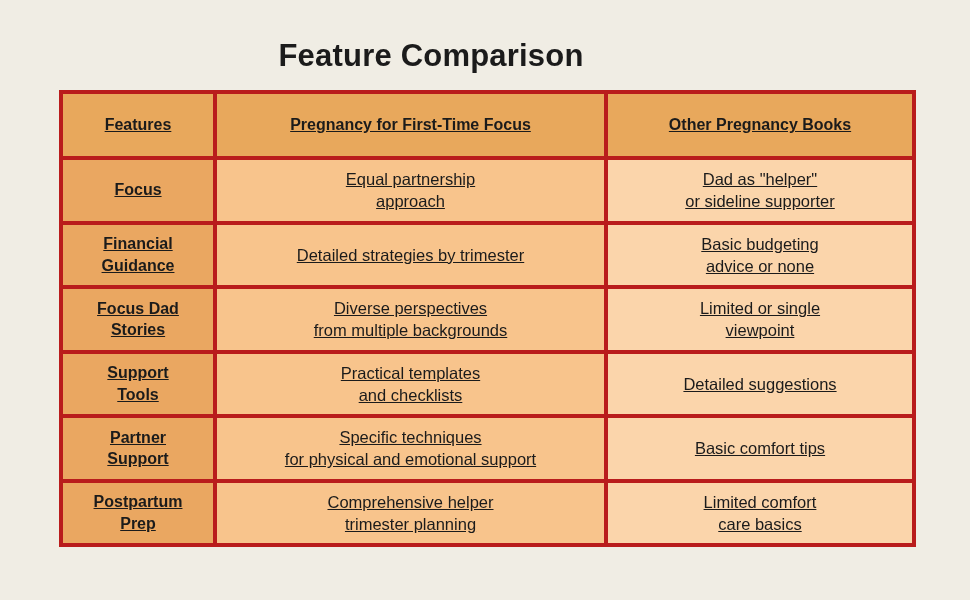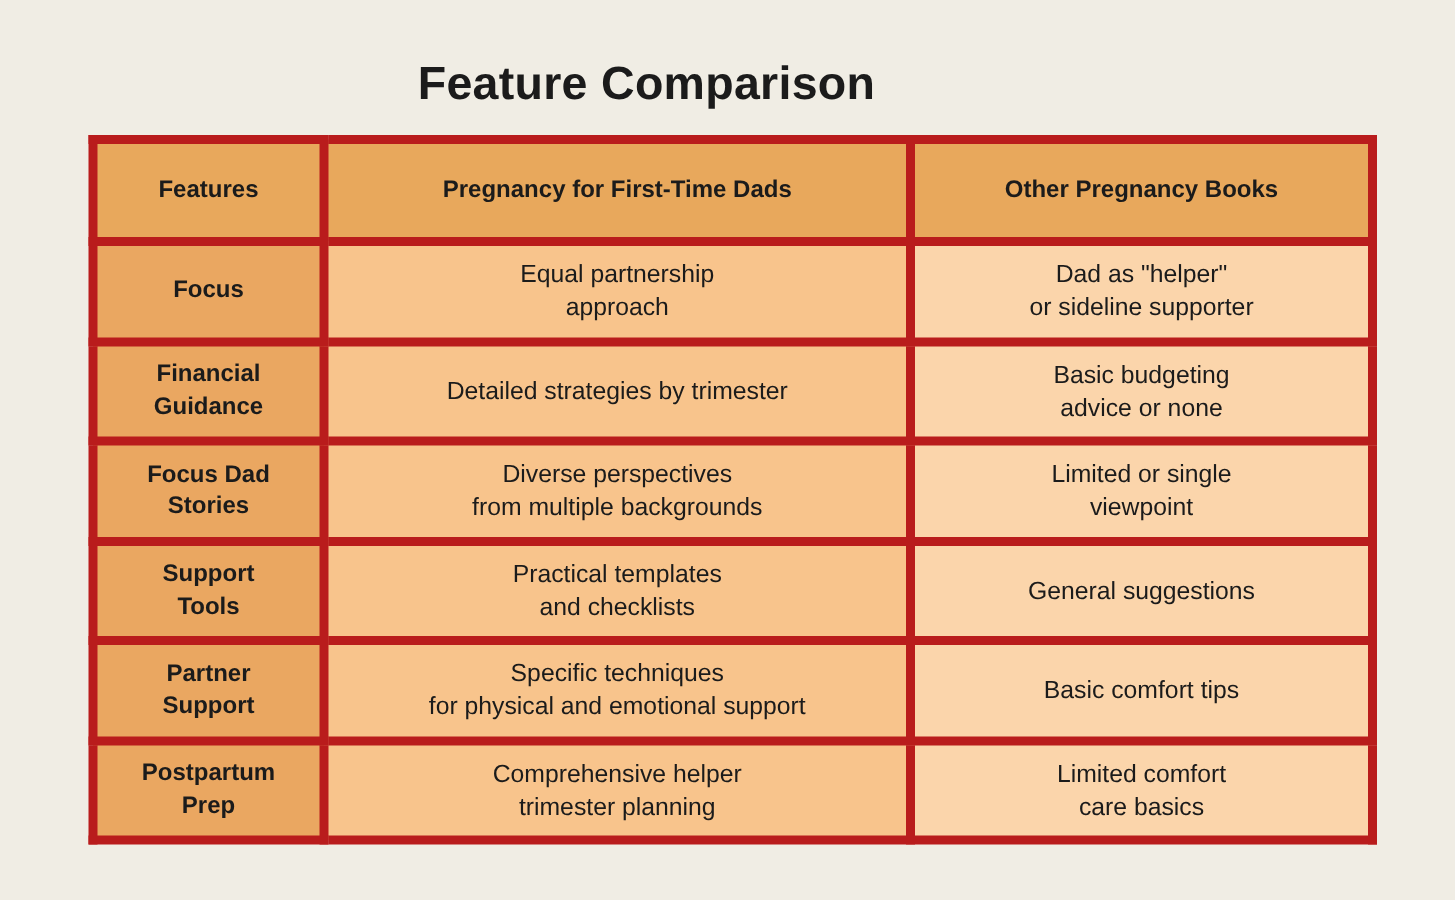--- a/index.html
+++ b/index.html
@@ -35,26 +35,27 @@
     top: 90px;
     width: 853px;
   }
   table.comparison {
     border-collapse: collapse;
     width: 853px;
     table-layout: fixed;
     border: 1px solid #6b5a44;
   }
   table.comparison td, table.comparison th {
-    border: 6px solid #b91c1c;
+    border: 4px solid #b91c1c;
     text-align: center;
     vertical-align: middle;
     color: #1b1b1b;
     padding: 8px 10px;
     line-height: 1.35;
+    text-decoration: underline;
   }
   
   col.c0 { width: 154px; }
   col.c1 { width: 391px; }
   col.c2 { width: 308px; }
 
   
   thead th {
     background: #e8a85c;
     font-weight: bold;
@@ -91,21 +92,21 @@
   <div class="table-wrap">
     <table class="comparison">
       <colgroup>
         <col class="c0">
         <col class="c1">
         <col class="c2">
       </colgroup>
       <thead>
         <tr>
           <th class="c0">Features</th>
-          <th class="c1">Pregnancy for First-Time Dads</th>
+          <th class="c1">Pregnancy for First-Time Focus</th>
           <th class="c2">Other Pregnancy Books</th>
         </tr>
       </thead>
       <tbody id="table-body">
           <tr>
             <td class="feature">
               <span class="cell-line">Focus</span>
             </td>
             <td class="col-a">
               <span class="cell-line">Equal partnership</span>
@@ -146,21 +147,21 @@
           <tr>
             <td class="feature">
               <span class="cell-line">Support</span>
               <span class="cell-line">Tools</span>
             </td>
             <td class="col-a">
               <span class="cell-line">Practical templates</span>
               <span class="cell-line">and checklists</span>
             </td>
             <td class="col-b">
-              <span class="cell-line">General suggestions</span>
+              <span class="cell-line">Detailed suggestions</span>
             </td>
           </tr>
           <tr>
             <td class="feature">
               <span class="cell-line">Partner</span>
               <span class="cell-line">Support</span>
             </td>
             <td class="col-a">
               <span class="cell-line">Specific techniques</span>
               <span class="cell-line">for physical and emotional support</span>

